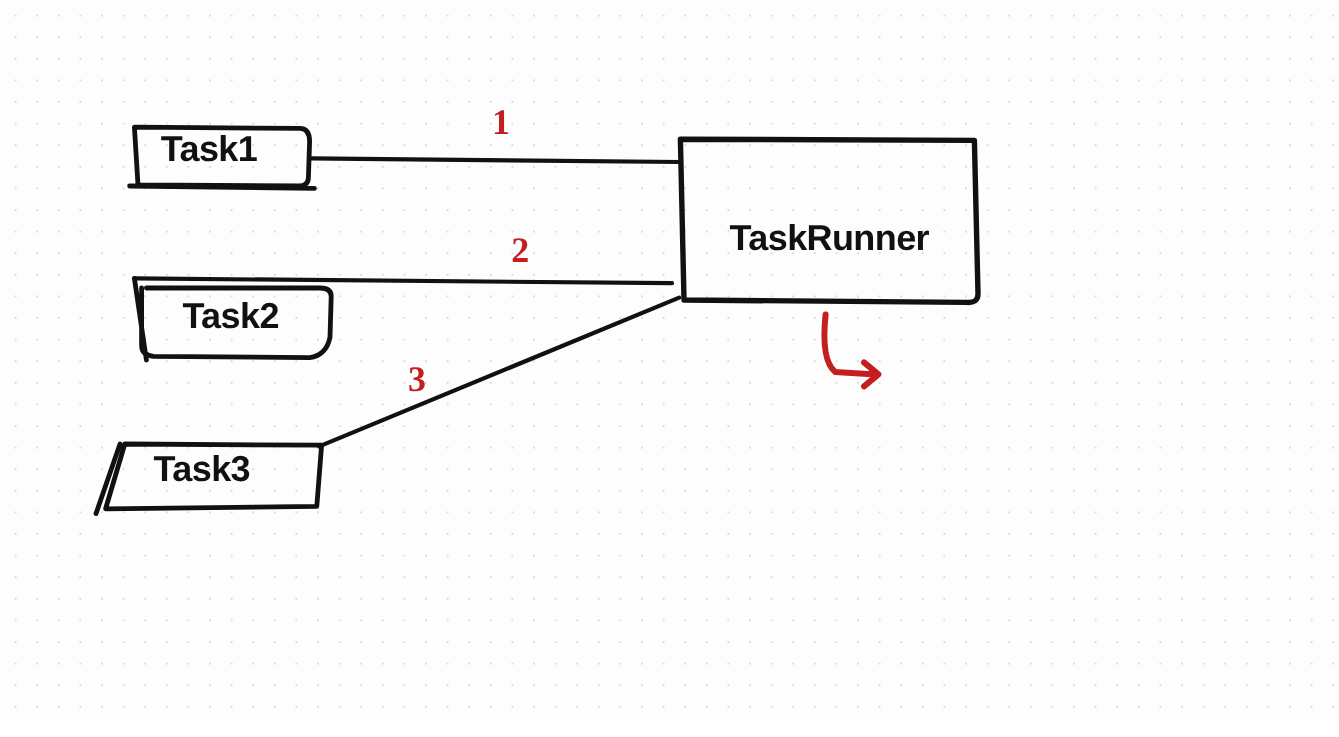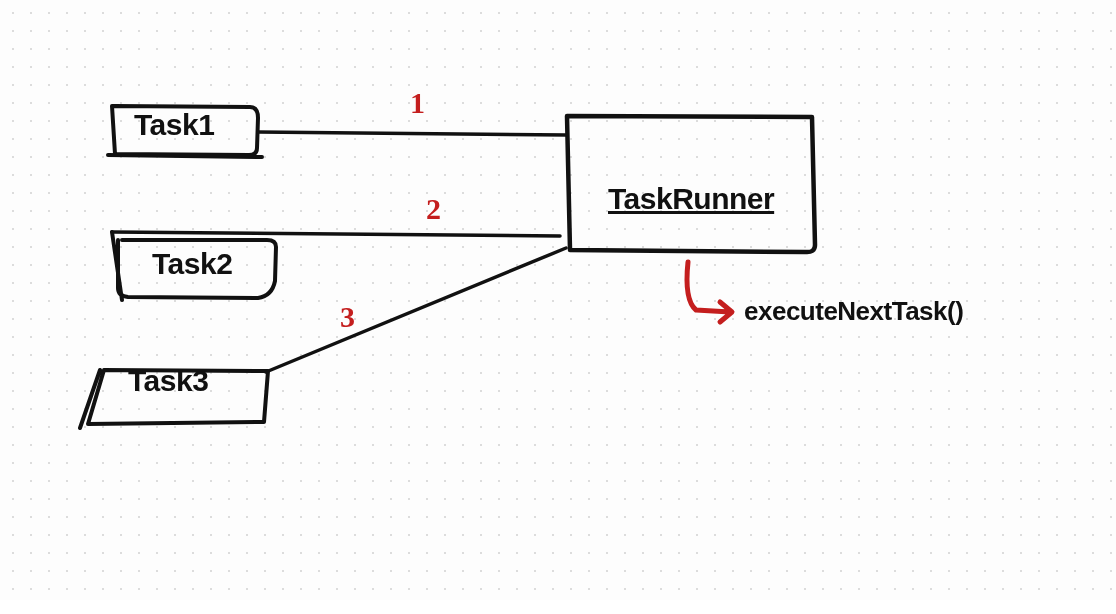--- a/index.html
+++ b/index.html
@@ -68,24 +68,23 @@
     <path d="M266 372 L566 248" fill="none" stroke="#111" stroke-width="3.5" stroke-linecap="round"></path>
 
     <path d="M688 262 Q684 300 696 310 L730 312
              M720 302 L732 312 L720 322" fill="none" stroke="#c41e1e" stroke-width="5" stroke-linecap="round" stroke-linejoin="round"></path>
   </svg>
 
   <div class="label big" style="left:134px; top:108px;">Task1</div>
 
   <div class="label big" style="left:152px; top:247px;">Task2</div>
 
-  <div class="label big" style="left:128px; top:364px;">Task3</div>
+  <div class="label big" style="left:128px; top:375px;">Task3</div>
 
-  <div class="label big" style="left:608px; top:182px;text-decoration:underline;">TaskRunner</div>
+  <div class="label big" style="left:608px; top:182px;">TaskRunner</div>
 
-  <div class="label med" style="left:744px; top:296px;">executeNextTask()</div>
 
   <div class="annot" style="left:410px; top:86px;">1</div>
 
   <div class="annot" style="left:426px; top:192px;">2</div>
 
   <div class="annot" style="left:340px; top:300px;">3</div>
 </div>
 
 </body></html>

